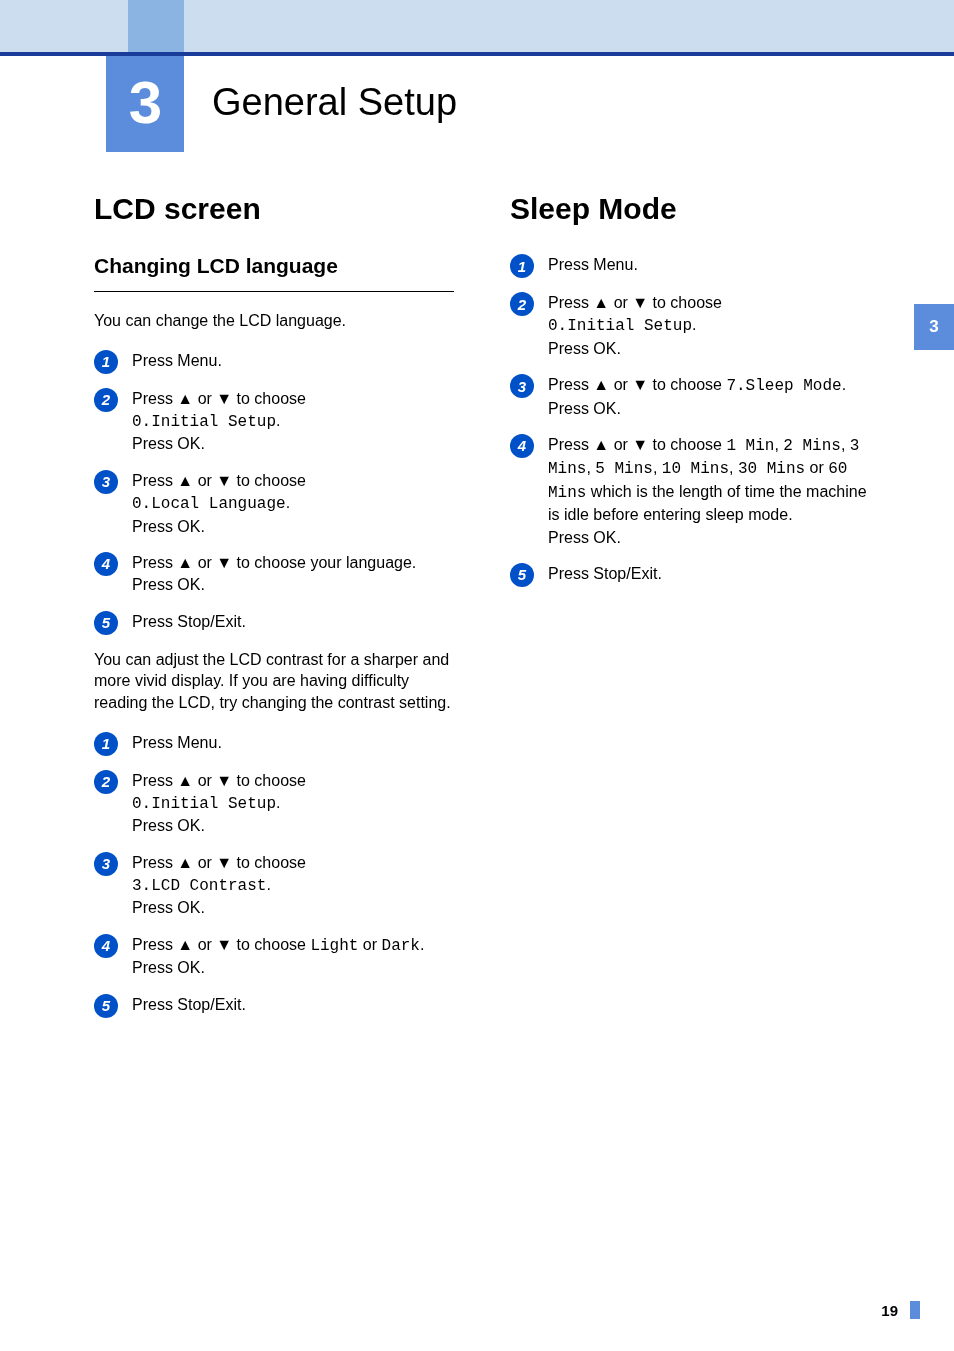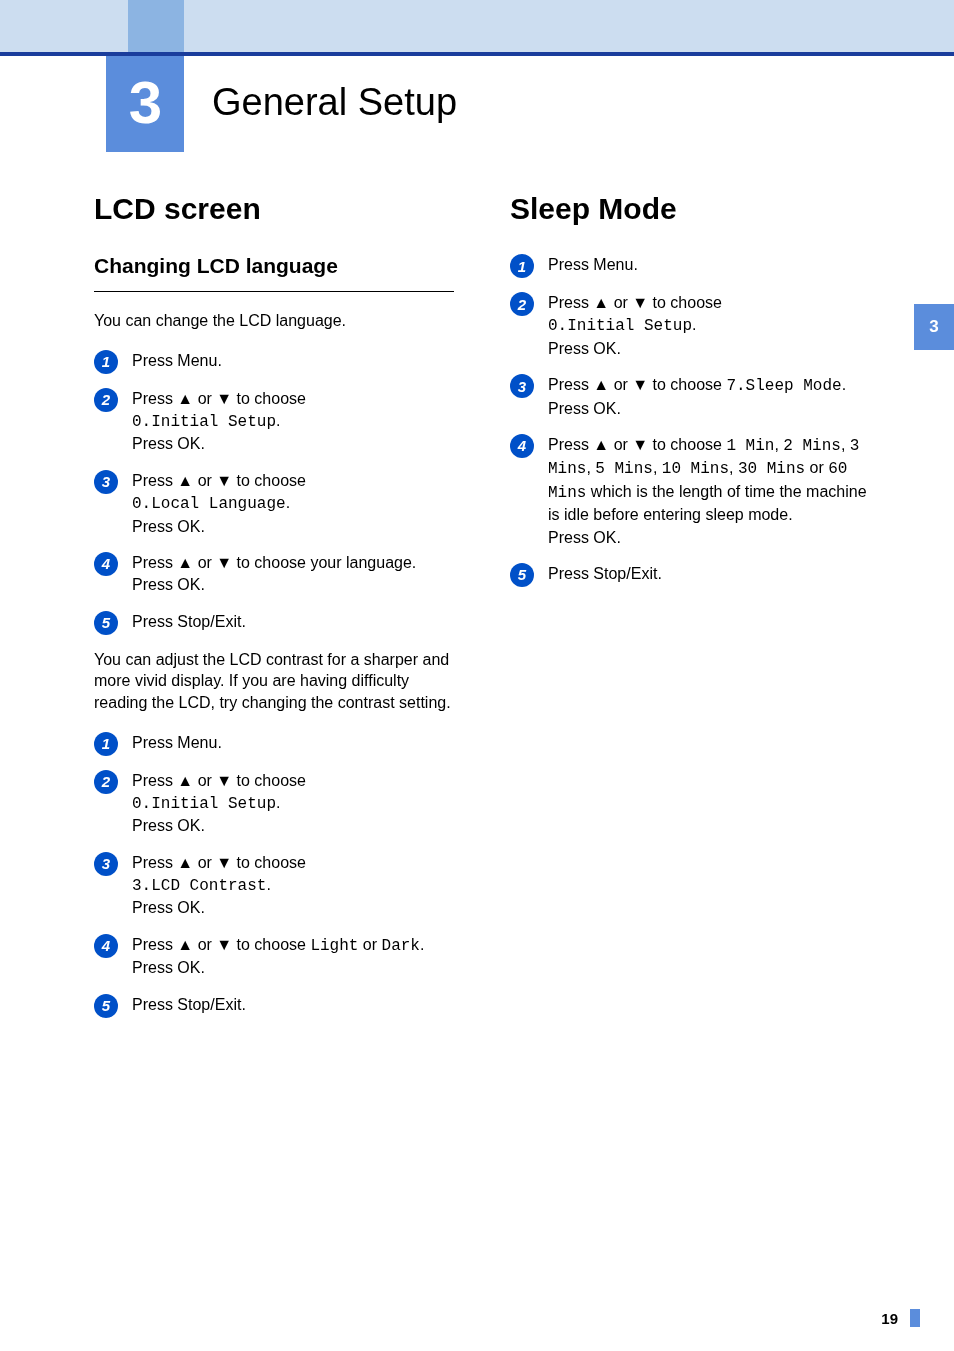--- a/index.html
+++ b/index.html
@@ -127,21 +127,21 @@
     color: #fff;
     font-weight: bold;
     display: flex;
     align-items: center;
     justify-content: center;
     font-size: 17px;
   }
 
   .page-foot {
     position: absolute;
-    bottom: 24px;
+    bottom: 32px;
     right: 34px;
     display: flex;
     align-items: center;
     gap: 12px;
     font-size: 15px;
     font-weight: bold;
     margin-left: 16px;
   }
   .page-accent {
     width: 10px;

